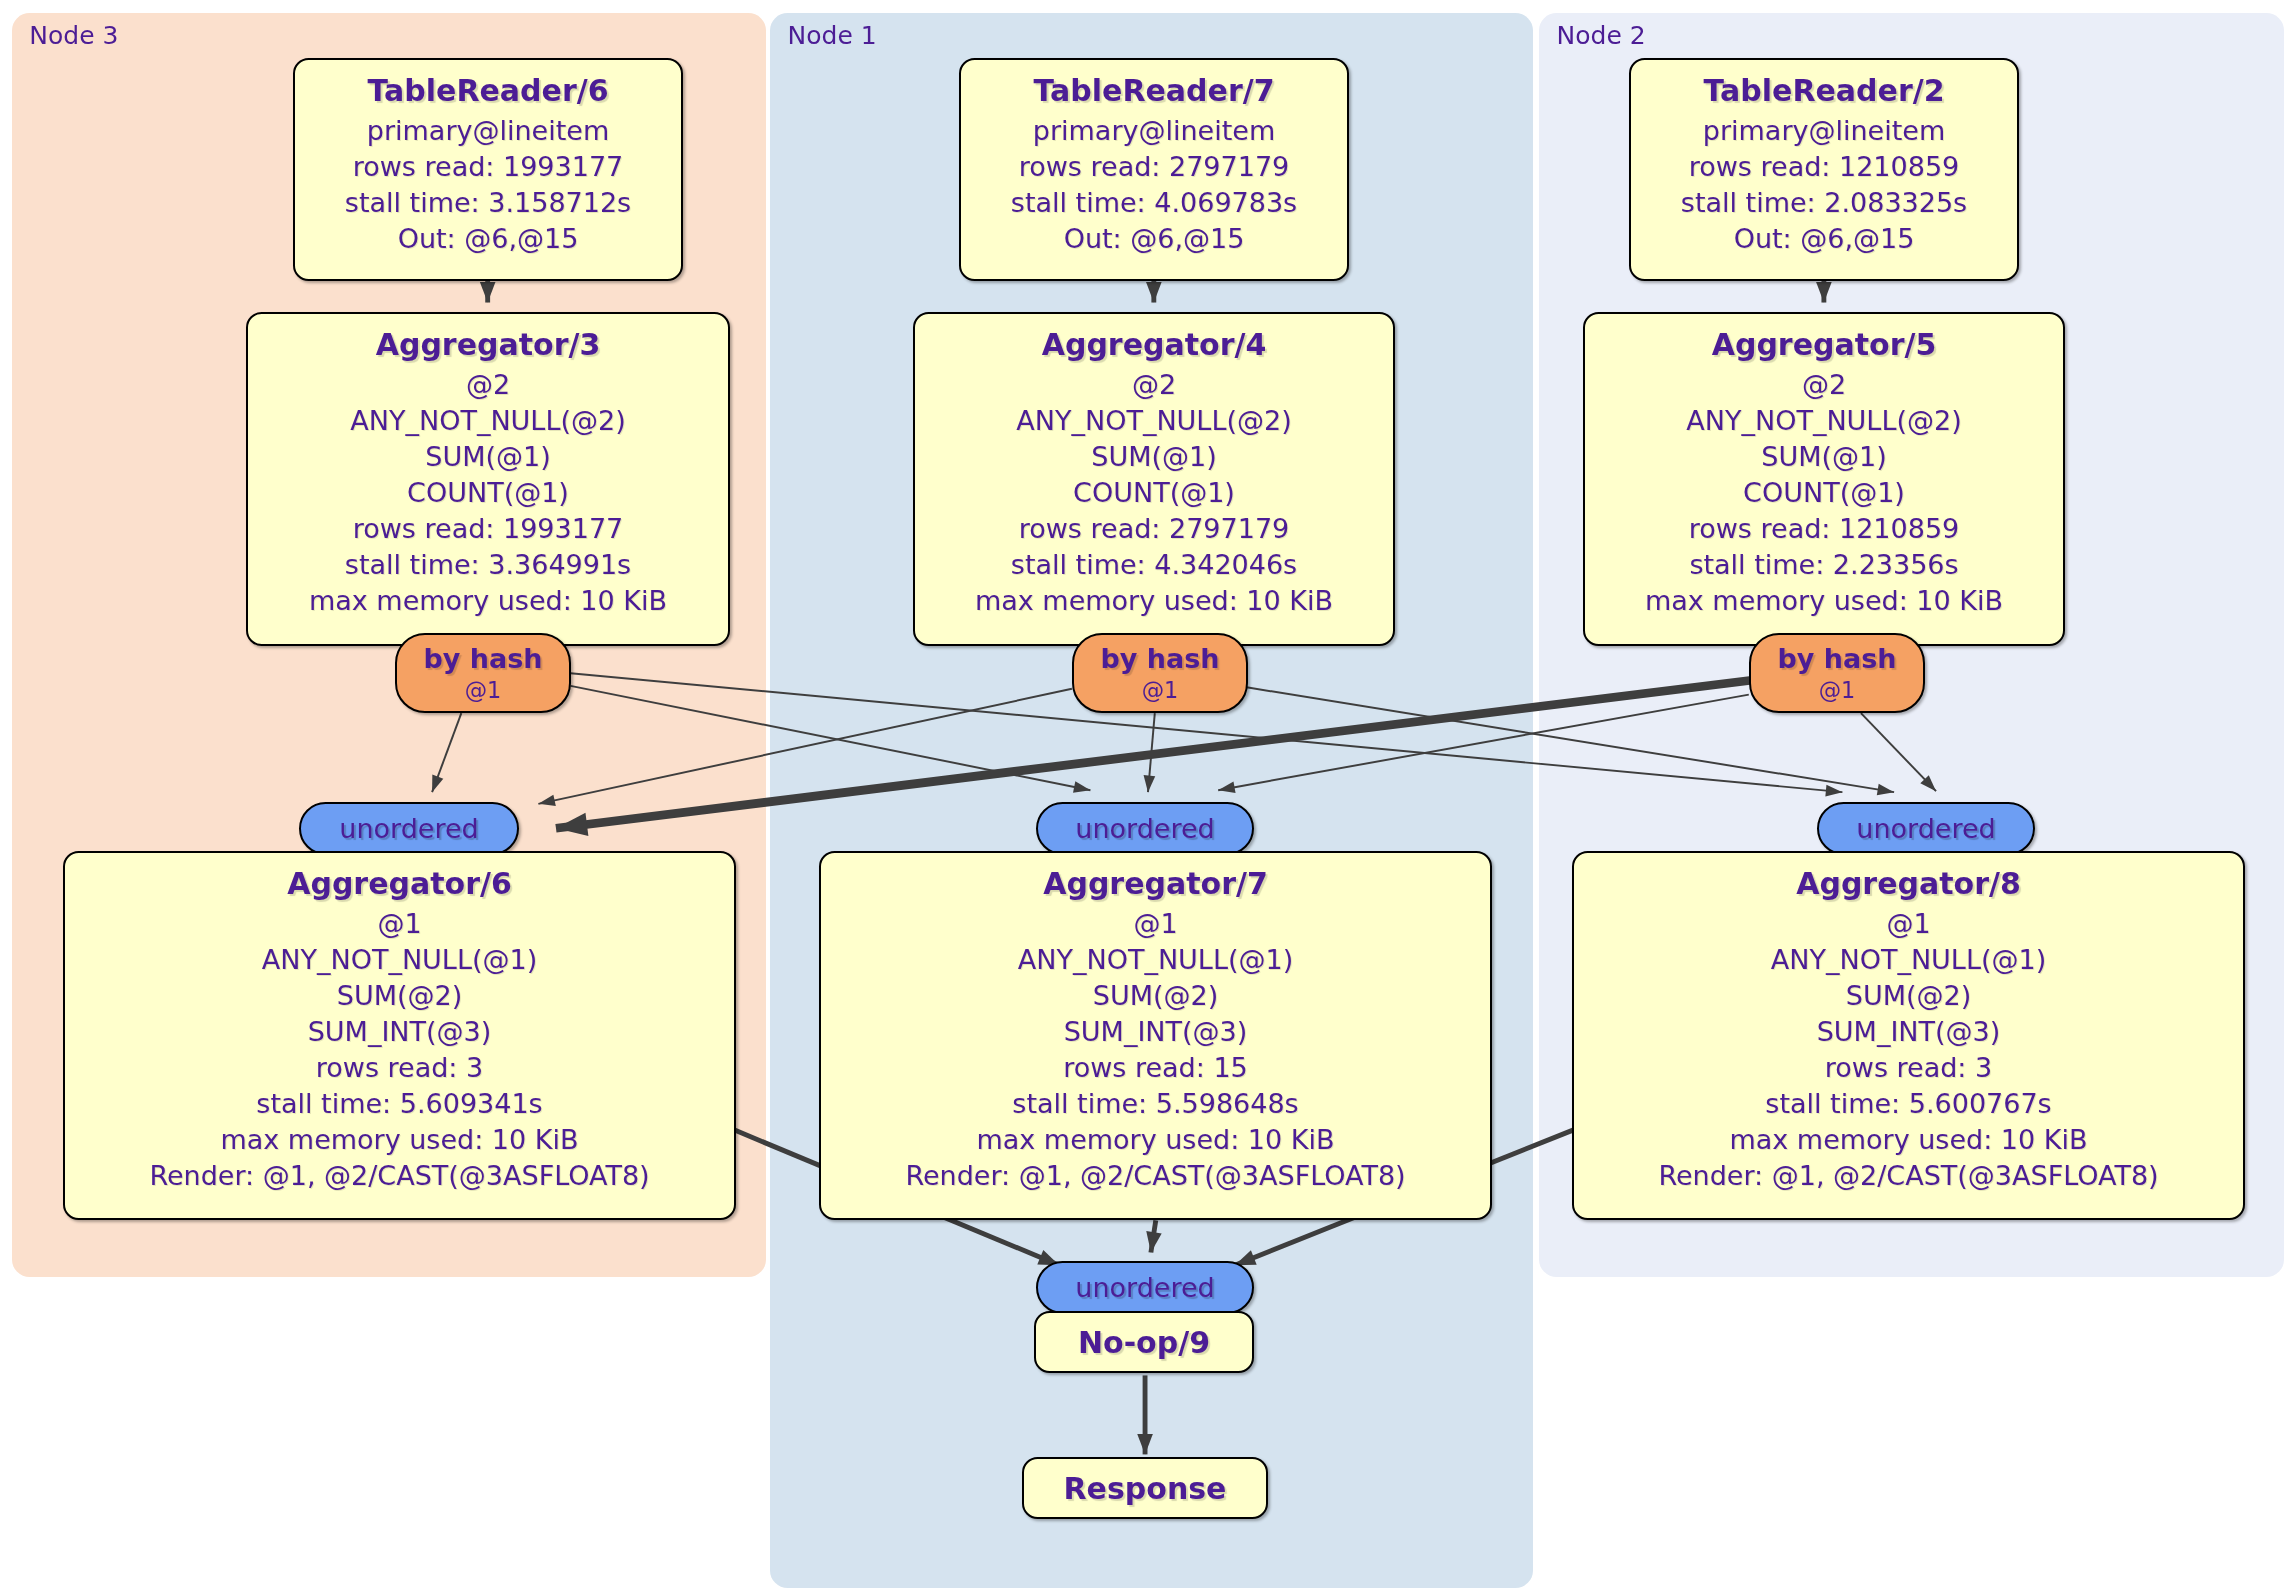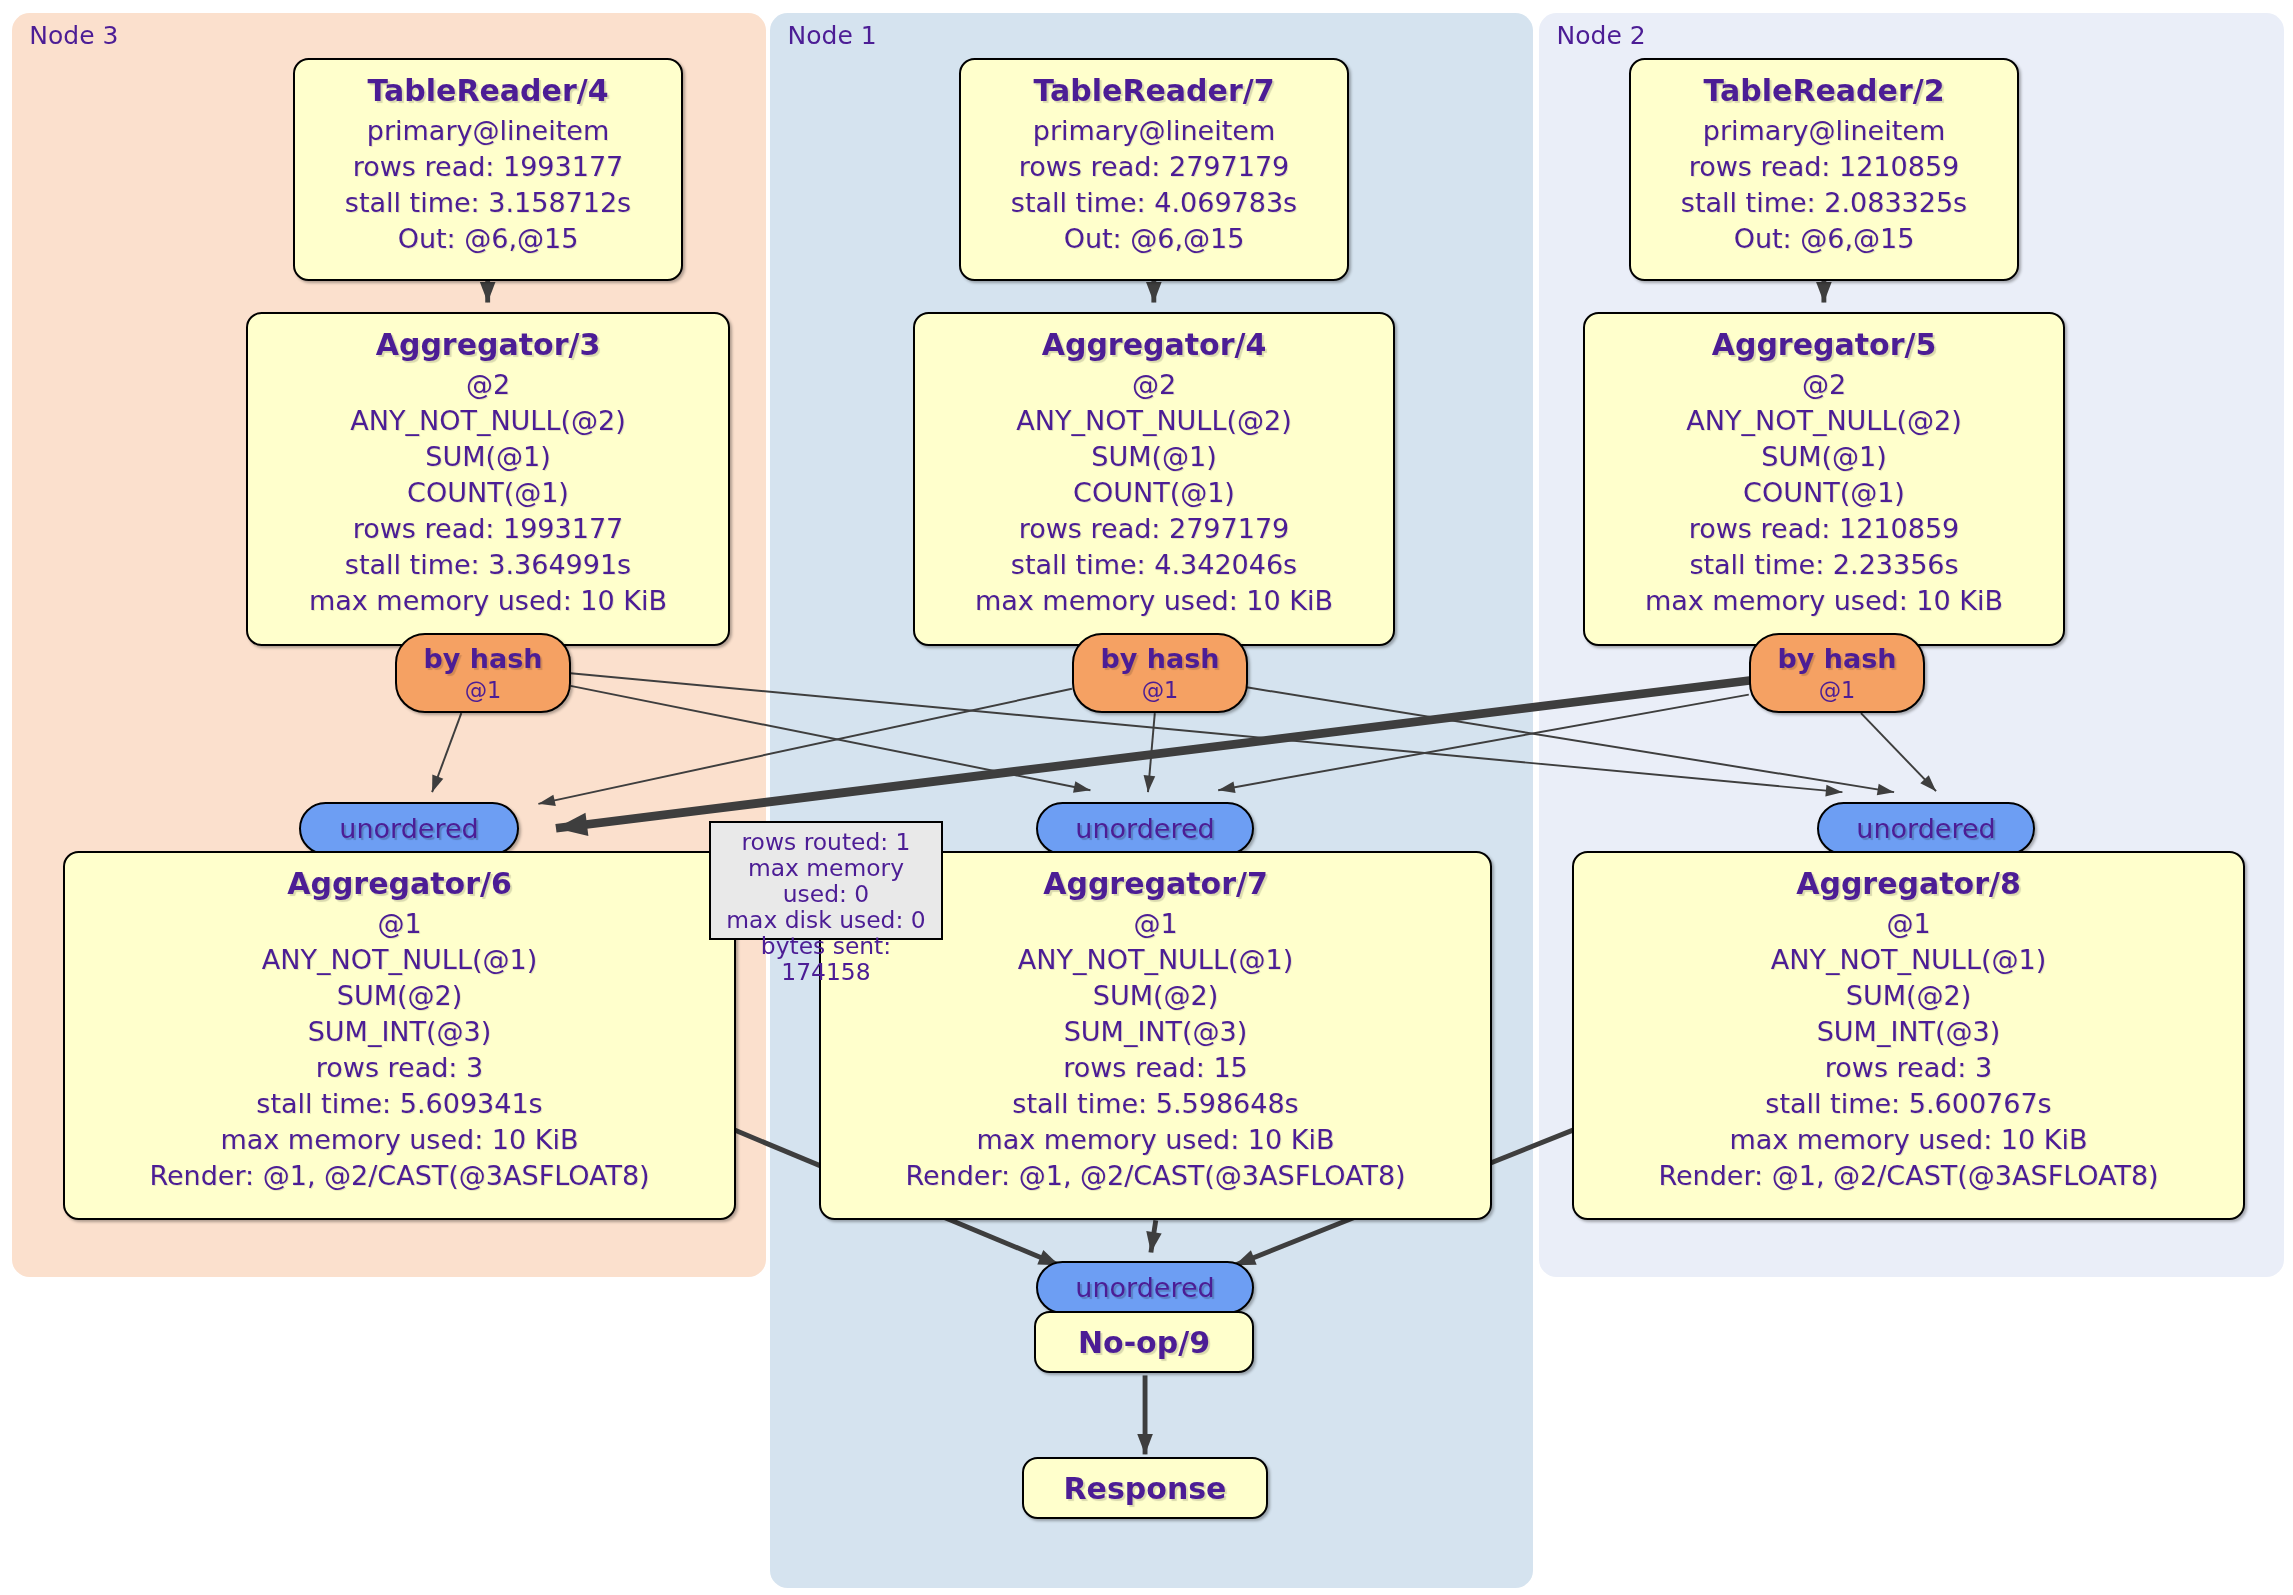--- a/index.html
+++ b/index.html
@@ -92,21 +92,21 @@
     <line class="w2" x1="1908" y1="731" x2="1985" y2="811" marker-end="url(#m-s)"></line>
 
     <line class="w5" x1="752" y1="1158" x2="1086" y2="1297" marker-end="url(#m-m)"></line>
     <line class="w5" x1="1185" y1="1251" x2="1180" y2="1284" marker-end="url(#m-m)"></line>
     <line class="w5" x1="1614" y1="1158" x2="1266" y2="1297" marker-end="url(#m-m)"></line>
 
     <line class="w5" x1="1174" y1="1410" x2="1174" y2="1491" marker-end="url(#m-m)"></line>
   </svg>
 
   <div class="box" style="left:293px;top:58px;width:390px;height:223px">
-    <div class="title">TableReader/4</div>
+    <div class="title">TableReader/6</div>
     <div>
         <div class="bl">primary@lineitem</div>
         <div class="bl">rows read: 1993177</div>
         <div class="bl">stall time: 3.158712s</div>
         <div class="bl">Out: @6,@15</div>
       </div>
   </div>
   <div class="box" style="left:959px;top:58px;width:390px;height:223px">
     <div class="title">TableReader/7</div>
     <div>
@@ -213,28 +213,20 @@
         <div class="bl">ANY_NOT_NULL(@1)</div>
         <div class="bl">SUM(@2)</div>
         <div class="bl">SUM_INT(@3)</div>
         <div class="bl">rows read: 3</div>
         <div class="bl">stall time: 5.600767s</div>
         <div class="bl">max memory used: 10 KiB</div>
         <div class="bl">Render: @1, @2/CAST(@3ASFLOAT8)</div>
       </div>
   </div>
 
-  <div class="tooltip" style="left:709px;top:821px;width:234px;height:119px">
-    <div>
-        <div class="bl">rows routed: 1</div>
-        <div class="bl">max memory used: 0</div>
-        <div class="bl">max disk used: 0</div>
-        <div class="bl">bytes sent: 174158</div>
-      </div>
-  </div>
 
   <div class="stream" style="left:1036px;top:1261px;width:218px;height:53px">unordered</div>
   <div class="box simple" style="left:1034px;top:1311px;width:220px;height:62px">
     <div class="title">No-op/9</div>
   </div>
   <div class="box simple" style="left:1022px;top:1457px;width:246px;height:62px">
     <div class="title">Response</div>
   </div>
 
 </div>

